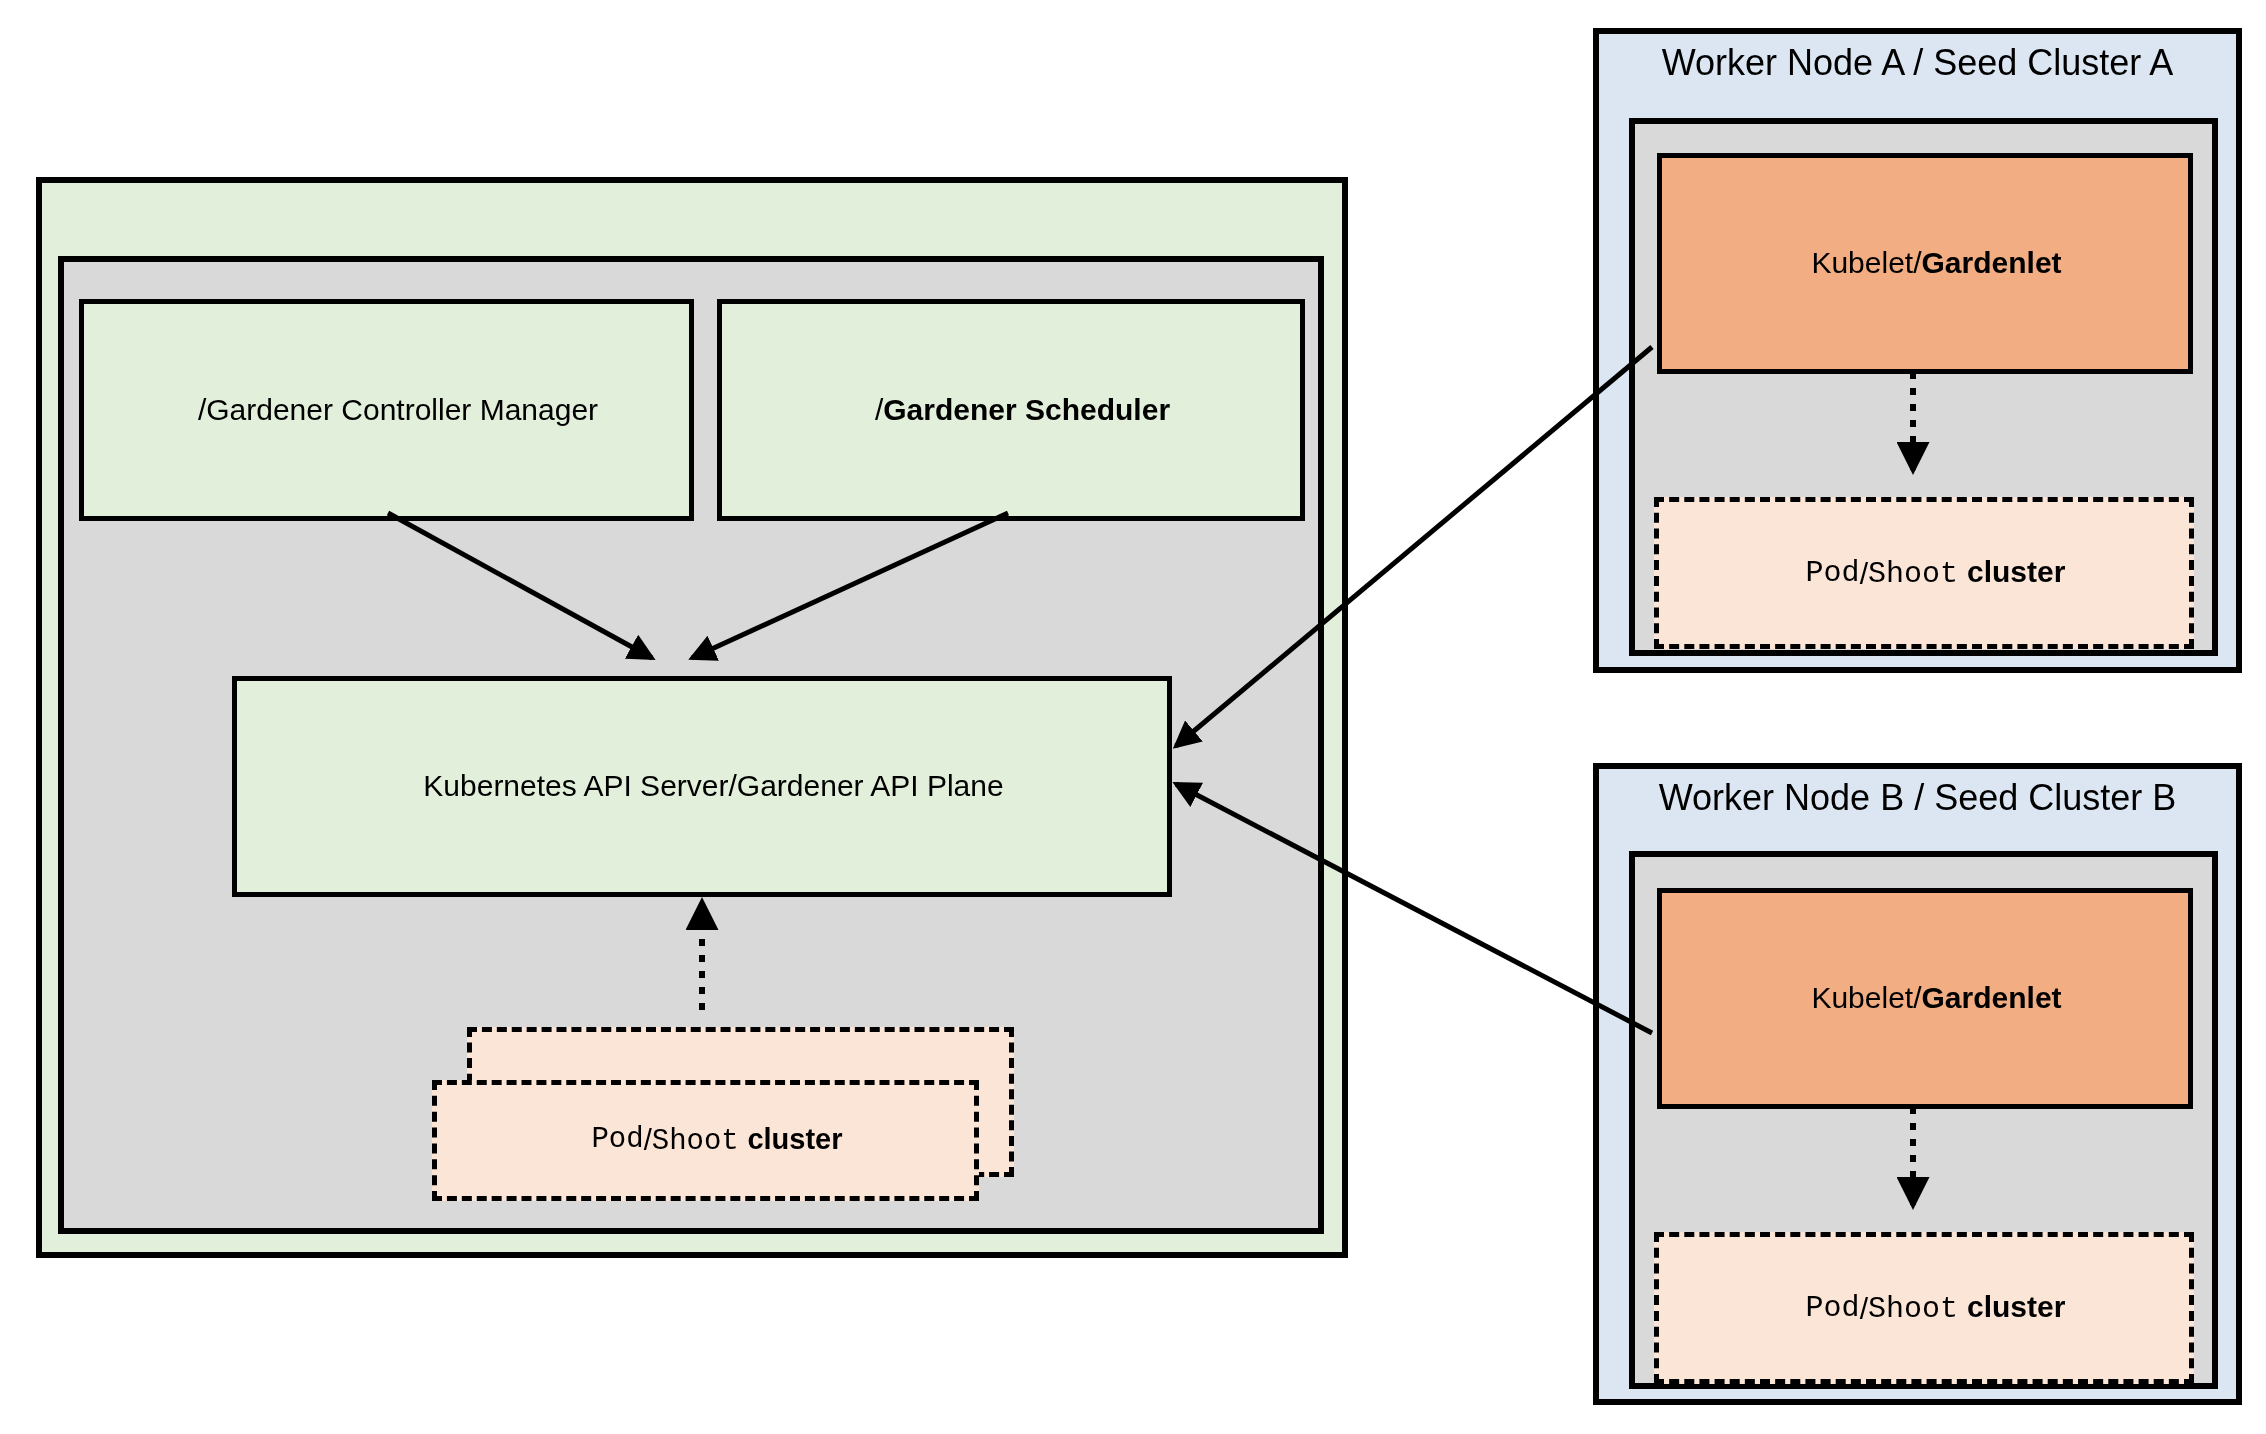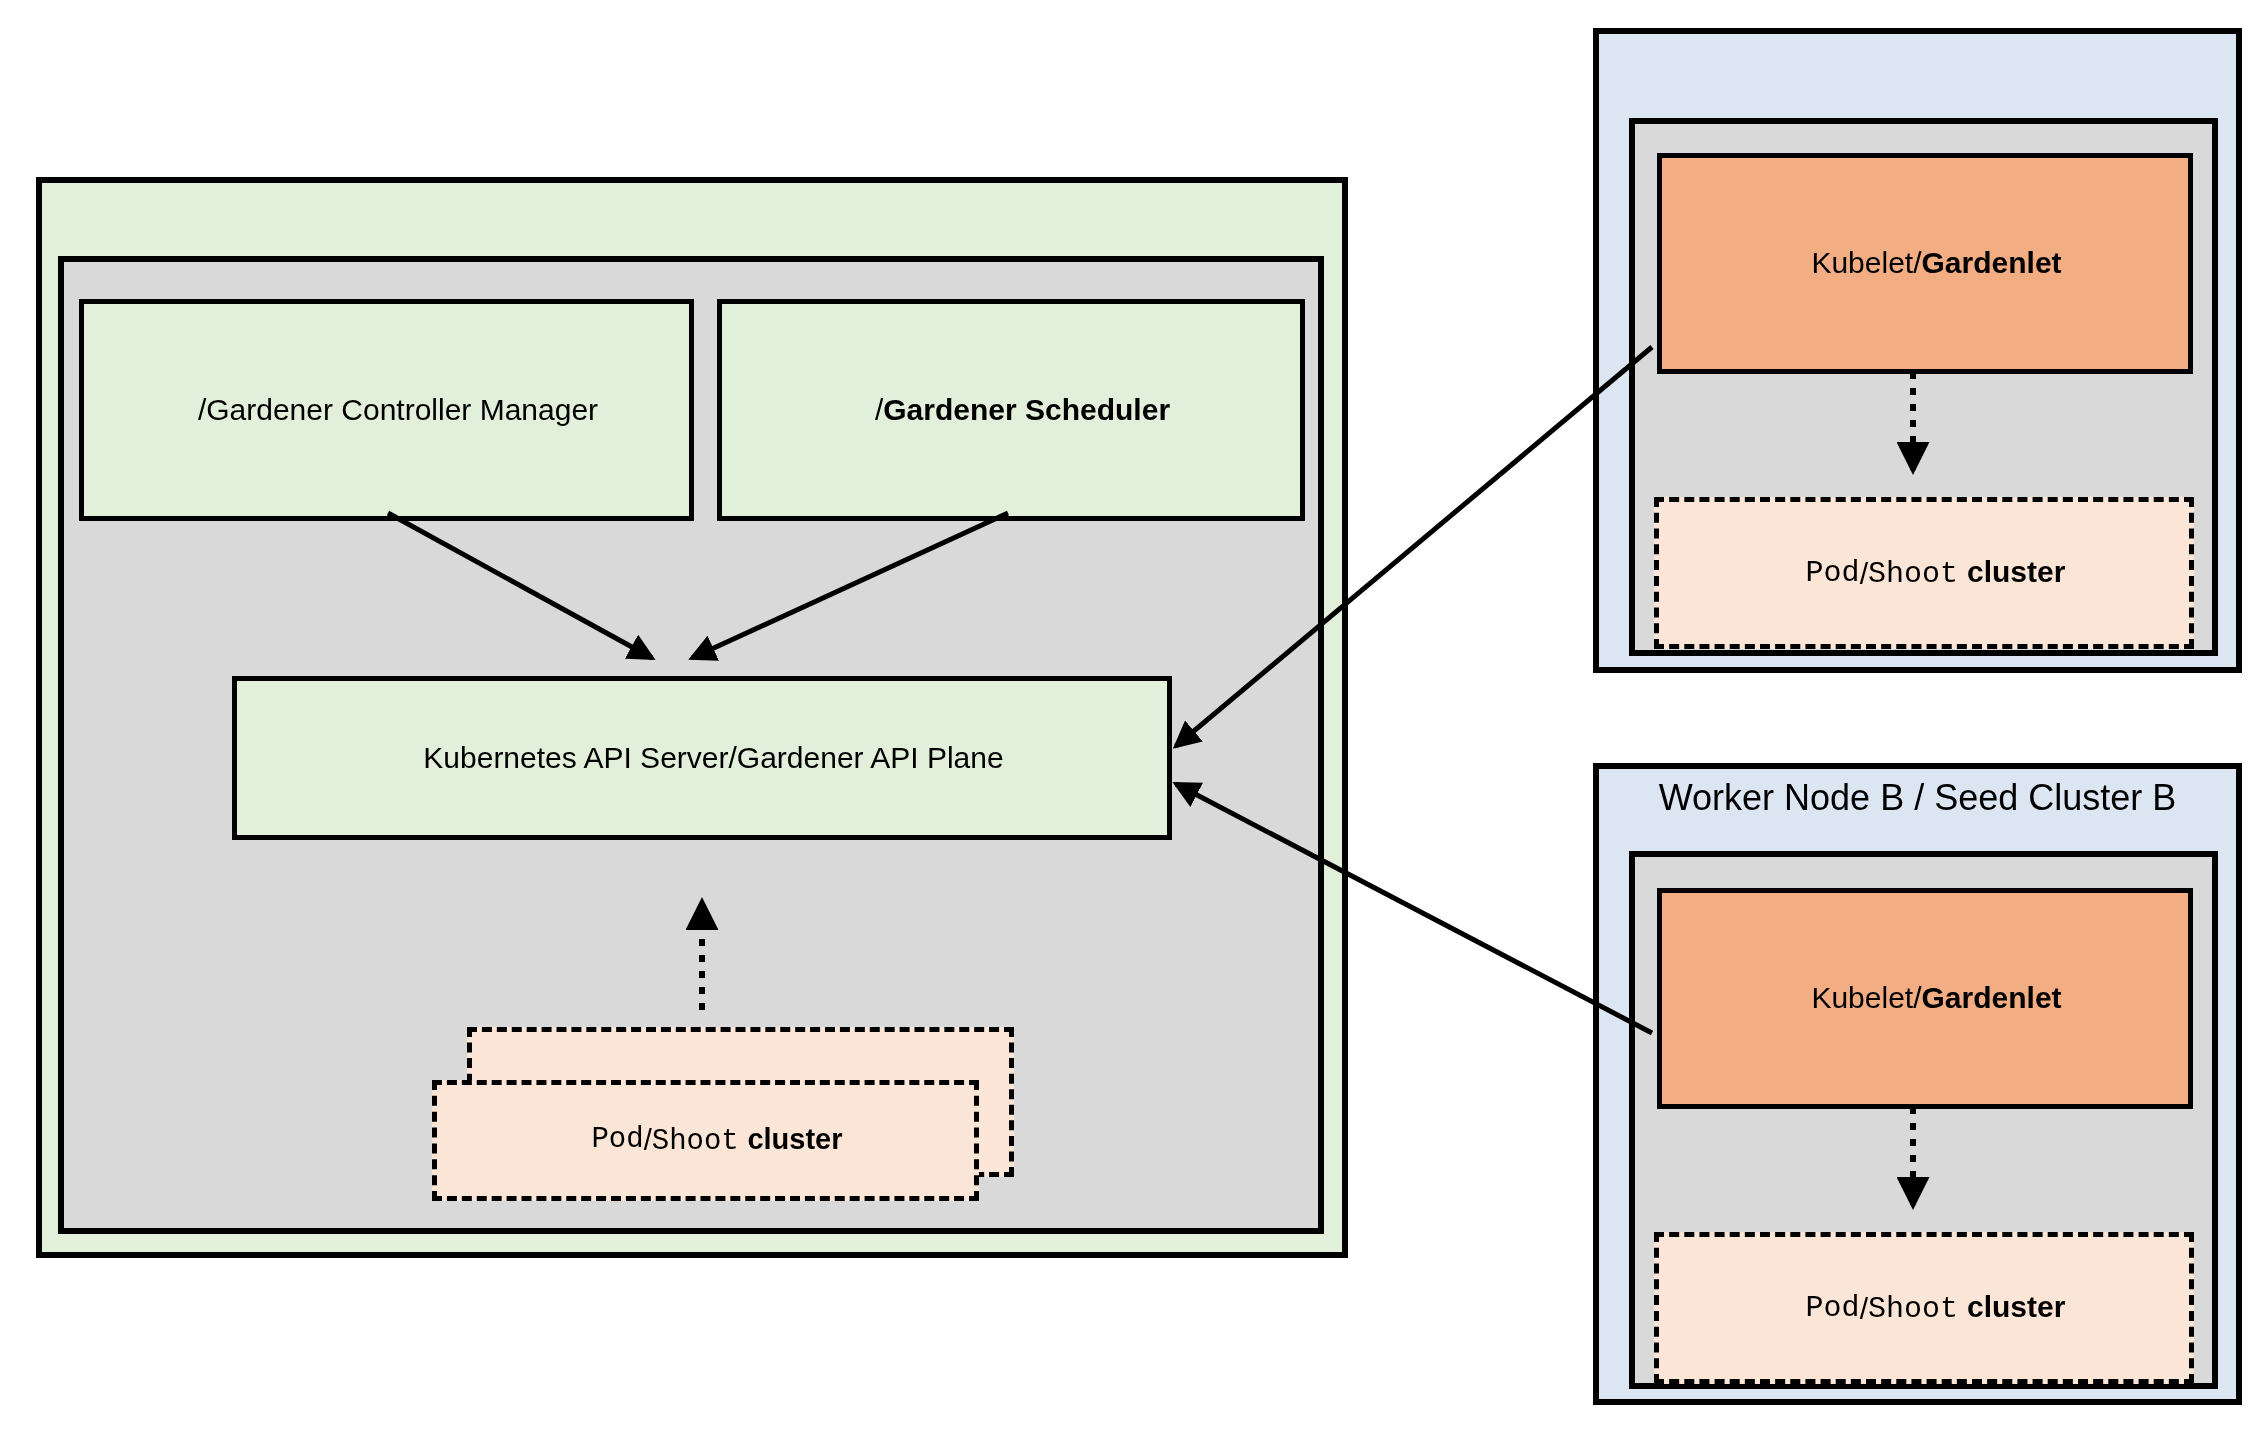--- a/index.html
+++ b/index.html
@@ -20,21 +20,21 @@
     position:absolute;left:12px;top:4px;
     font-size:35px;line-height:1.3;white-space:nowrap;
   }
   .cp-inner{
     left:16px;top:73px;width:1266px;height:978px;
     background:#d9d9d9;border:6px solid #000;
   }
   .green-box{background:#e2efda;border:5px solid #000;}
   .ctrl-box{left:15px;top:37px;width:615px;height:222px;}
   .sched-box{left:653px;top:37px;width:588px;height:222px;}
-  .api-box{left:168px;top:414px;width:940px;height:164px;}
+  .api-box{left:168px;top:414px;width:940px;height:221px;}
   .label{
     position:absolute;inset:0;
     display:flex;flex-direction:row;
     align-items:center;justify-content:center;
     text-align:center;font-size:30px;line-height:1.55;margin-left:23px;
   }
   .label .line{white-space:nowrap;}
   .bold{font-weight:bold;}
   .mono{font-family:"Liberation Mono",monospace;}
   .mono-gap{margin-right:0.30em;}
@@ -110,20 +110,21 @@
           <div class="line">
             <span class="mono mono-gap">Shoot</span><span class="bold">cluster</span>
           </div>
         </div>
       </div>
 
     </div>
   </div>
 
   <div class="box worker worker-a">
+    <div class="worker-title">Worker Node A / Seed Cluster A</div>
     <div class="box worker-inner wa-inner">
       <div class="box kubelet kub-a">
         <div class="label">
           <div class="line">Kubelet</div>
           <div class="line">/</div>
           <div class="line bold">Gardenlet</div>
         </div>
       </div>
       <div class="box pod-fill worker-pod pod-a">
         <div class="label">

